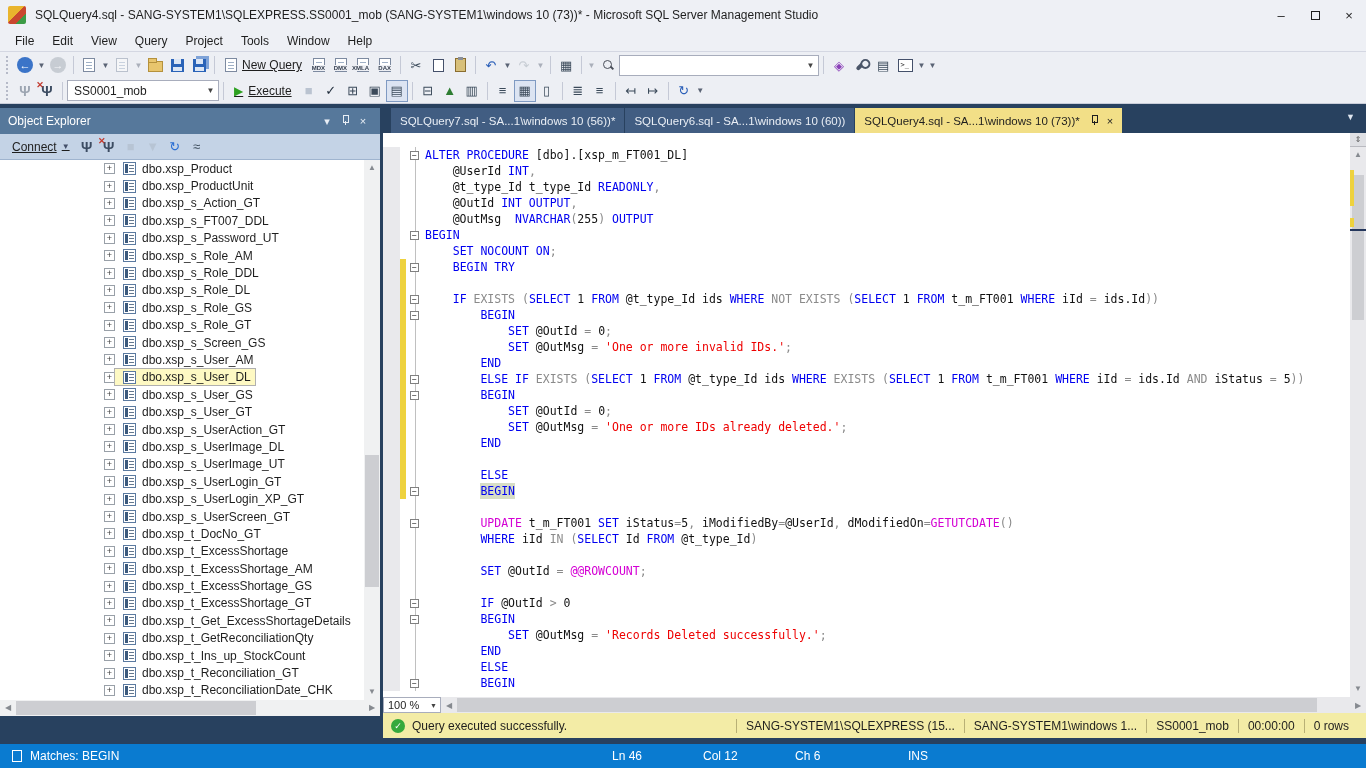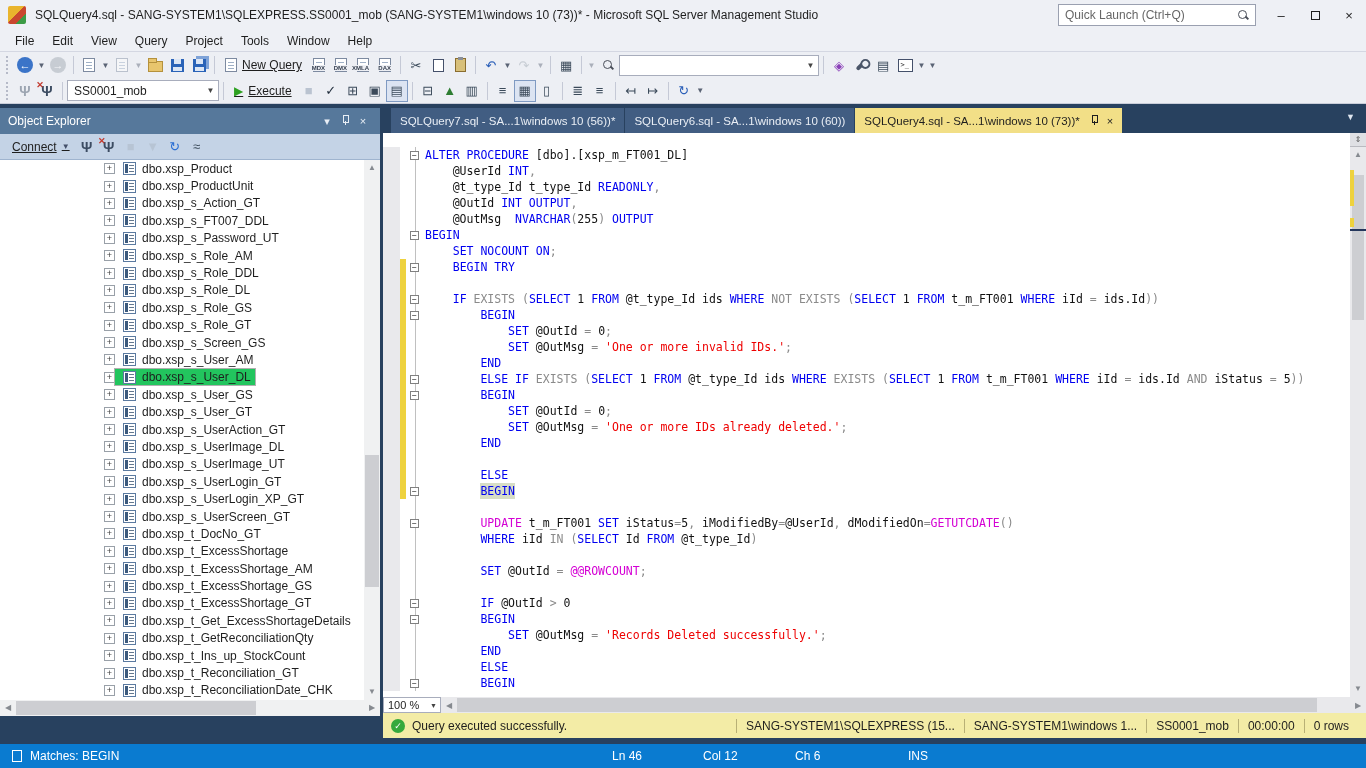--- a/index.html
+++ b/index.html
@@ -69,21 +69,21 @@
   #oe-header .t { flex:1; font-size:12px; }
   #oe-header .hic { width:18px; text-align:center; font-size:11px; color:#e8eef5; }
   #oe-toolbar { left:0; top:26px; width:380px; height:26px; background:#c4d3e6; border-bottom:1px solid #9fb4cf; display:flex; align-items:center; padding-left:6px; position:absolute; }
   #oe-tree { left:0; top:52px; width:380px; height:540px; overflow:hidden; position:absolute; background:#fff; }
   .tree-row { height:17.4px; display:flex; align-items:center; padding-left:104px; white-space:nowrap; }
   .expander { width:11px; height:11px; border:1px solid #99a0a8; background:#fff; font-size:9px; line-height:9px; text-align:center; color:#444; flex:none; }
   .proc-icon { width:13px; height:13px; margin:0 6px 0 8px; background:#fff; border:1px solid #5b7aa0; position:relative; flex:none; }
   .proc-icon::before { content:""; position:absolute; left:1px; top:1px; width:3px; height:9px; background:#3c5a7d; }
   .proc-icon::after { content:""; position:absolute; left:5px; top:2px; width:5px; height:8px; background:repeating-linear-gradient(180deg,#64788f 0 1px,transparent 1px 3px); }
   .tree-label { font-size:12px; }
-  .selbox { background:#22c55e; outline:1px solid #b0b0b0;justify-content:center; }
+  .selbox { background:#fef9c3; outline:1px solid #b0b0b0;justify-content:center; }
   .vscroll { position:absolute; width:16px; background:#f0f1f2; }
   .hscroll { position:absolute; height:16px; background:#f0f1f2; }
   .sb-arrow { color:#868a90; font-size:8px; text-align:center; }
   .thumb { background:#cdced2; position:absolute; }
 
   
   #tabwell { left:391px; top:108px; width:983px; height:25px; display:flex; position:absolute; }
   .tab { height:25px; display:flex; align-items:center; padding:0 9px; font-size:11.5px; background:#415d82; color:#e9eef5; margin-right:1px; white-space:nowrap; }
   .tab.active { background:#f2df87; color:#1e1e1e; }
   .tab .tclose { margin-left:8px; font-size:11px; }
@@ -117,24 +117,20 @@
   #statusbar { left:0; top:744px; width:1366px; height:24px; background:#0a7bd0; color:#fff; position:absolute; font-size:12px; }
   #sb-ficon { position:absolute; left:12px; top:6px; width:10px; height:12px; border:1px solid #fff; }
   .sb-t { position:absolute; top:5px; }
 </style>
 </head>
 <body>
 
 <div id="titlebar" class="abs">
   <div id="app-icon"></div>
   <div id="title-text">SQLQuery4.sql - SANG-SYSTEM1\SQLEXPRESS.SS0001_mob (SANG-SYSTEM1\windows 10 (73))* - Microsoft SQL Server Management Studio</div>
-  <div id="quicklaunch">
-    <input placeholder="Quick Launch (Ctrl+Q)" style="">
-    <span class="i-mag"></span>
-  </div>
   <div id="win-controls">
     <div class="winbtn">–</div>
     <div class="winbtn">
         <span class="i-restore"></span>
       </div>
     <div class="winbtn">×</div>
   </div>
 </div>
 
 <div id="menubar" class="abs">

